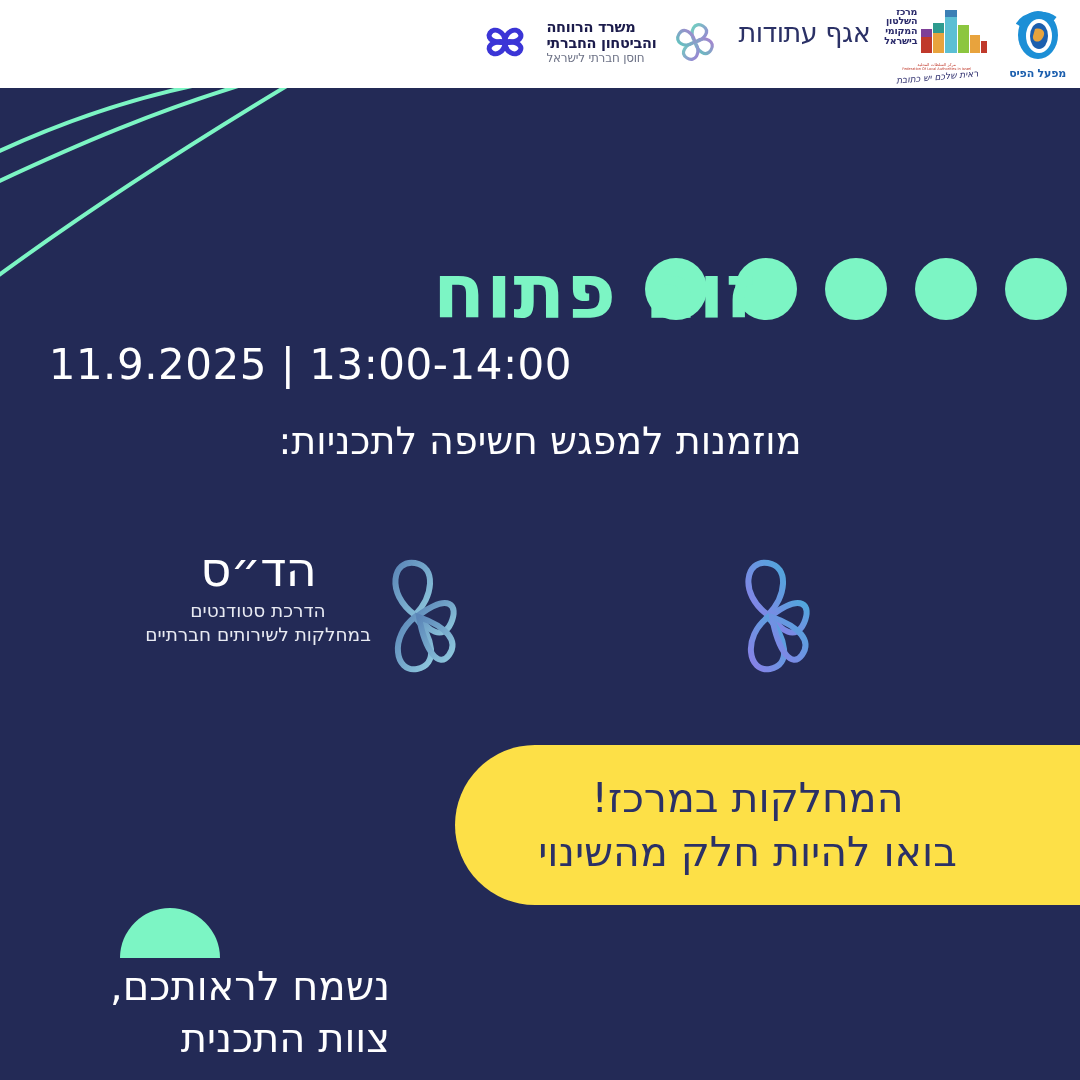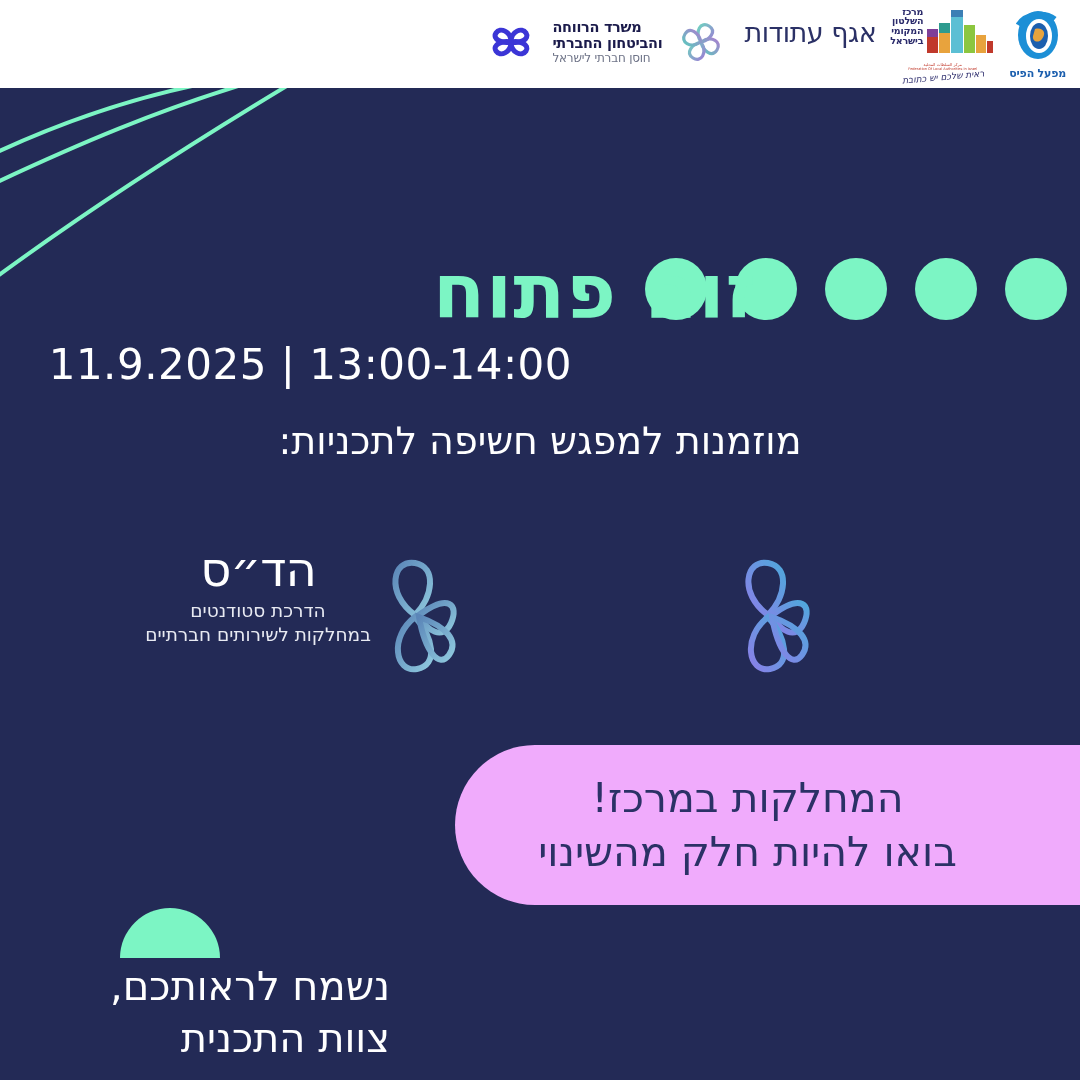--- a/index.html
+++ b/index.html
@@ -25,21 +25,21 @@
     display:flex;
     align-items:center;
     justify-content:flex-end;
     padding-right:14px;
     gap:14px;
     z-index:20;
   }
   .logo-unit { display:flex; align-items:flex-start; gap:18px; }
 
   
-  .payis-wrap { display:flex; flex-direction:column; align-items:center; gap:2px; }
+  .payis-wrap { display:flex; flex-direction:column; align-items:center; gap:2px;margin-left:6px; }
   .payis-text { font-size:11px; font-weight:bold; color:#1C5FAE; direction:rtl; letter-spacing:-.2px; }
 
   
   .mslm-wrap { display:flex; flex-direction:column; align-items:center; }
   .mslm-row { display:flex; align-items:flex-start; gap:2px; }
   .mslm-lines { display:flex; flex-direction:column; align-items:flex-start; direction:rtl; }
   .mslm-lines span { font-size:9.5px; font-weight:bold; color:#2B2B6B; line-height:1.05; letter-spacing:-.2px; }
   .mslm-ar { font-size:4px; color:#C0392B; direction:rtl; margin-top:1px; letter-spacing:-.1px; }
   .mslm-en { font-size:3.6px; color:#C0392B; letter-spacing:-.05px; }
   .mslm-slogan { font-size:9px; color:#2B2B6B; direction:rtl; font-style:italic; transform:rotate(-5deg); margin-top:1px; }
@@ -100,21 +100,21 @@
   }
   .prog { width:420px; display:flex; flex-direction:row-reverse; align-items:flex-start; justify-content:center; gap:4px; }
   .prog-texts { display:flex; flex-direction:column; align-items:center; direction:rtl; }
   .prog-name { font-size:48px; color:#FFFFFF; line-height:1; letter-spacing:-1px; white-space:nowrap; }
   .prog-sub { font-size:18.5px; color:#E8EAF2; direction:rtl; line-height:1.3; text-align:center; margin-top:6px; }
 
   
   .callout {
     position:absolute; top:745px; left:455px;
     width:625px; height:160px;
-    background:#f0abfc;
+    background:#fde047;
     border-radius:80px 0 0 80px;
     display:flex; flex-direction:column;
     align-items:center; justify-content:center;
     direction:rtl;
     z-index:6;
   }
   .callout div {
     font-size:41px; color:#2B3166;
     line-height:1.32; text-align:center;
     width:100%; padding-right:40px;

